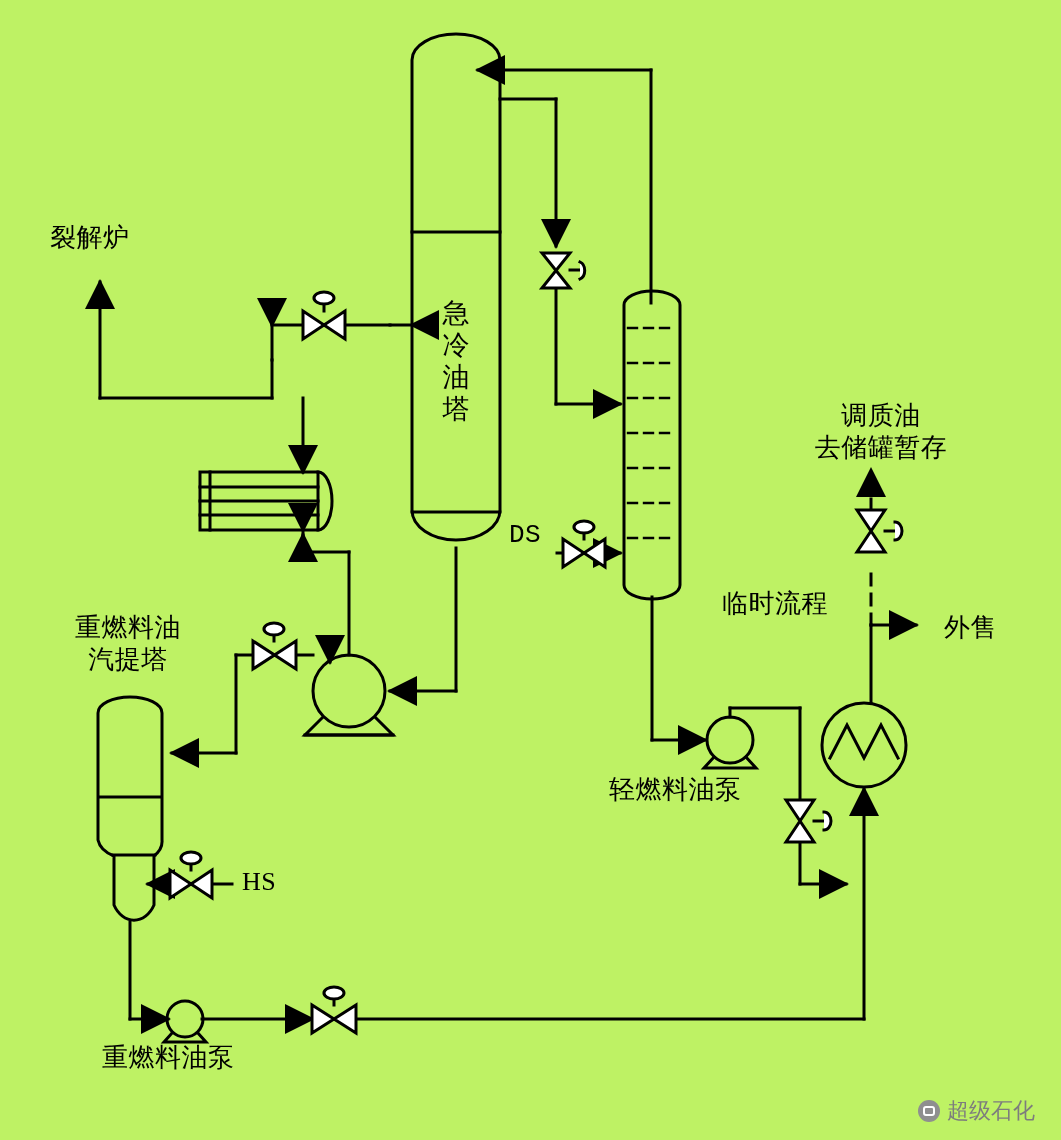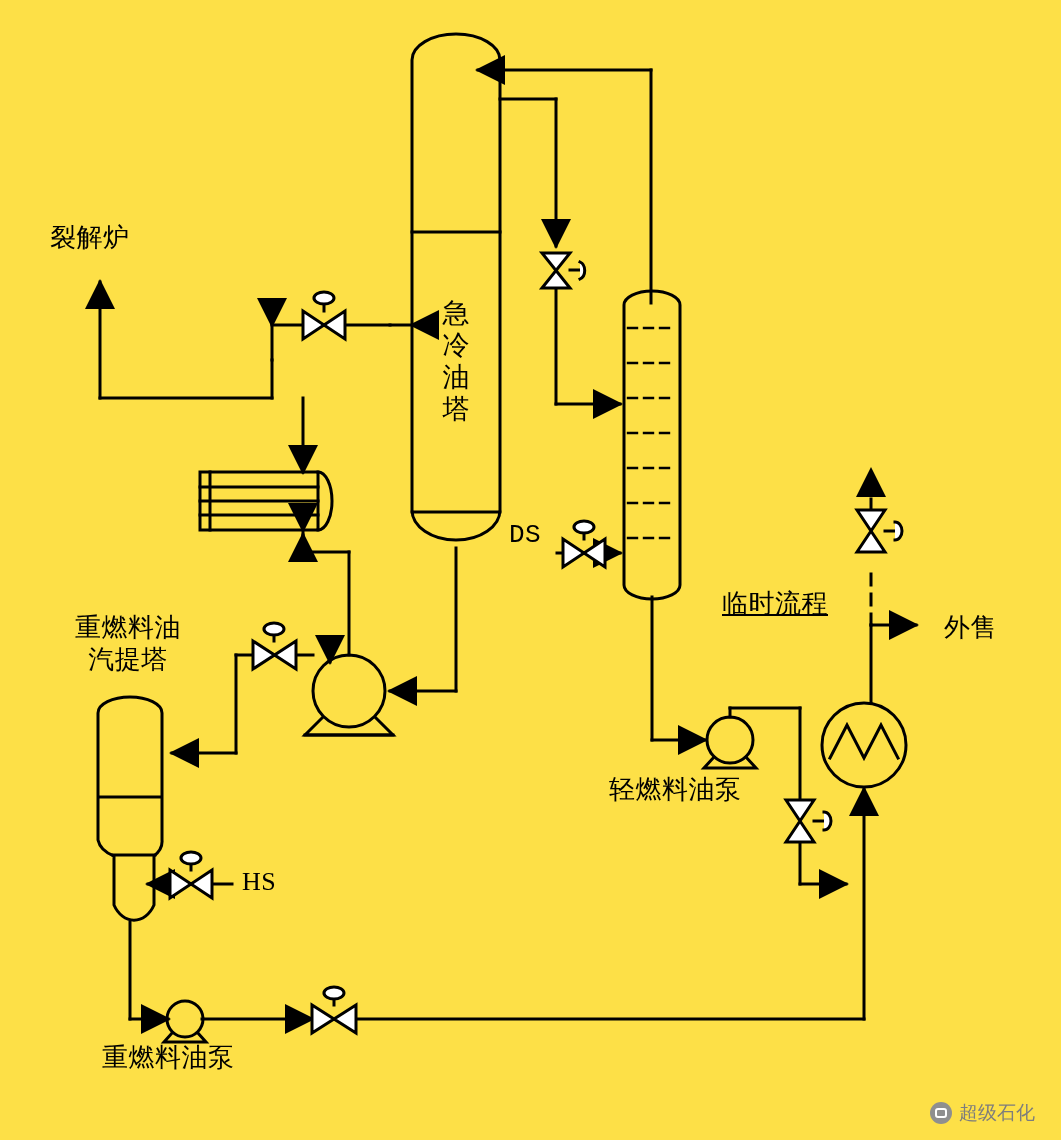--- a/index.html
+++ b/index.html
@@ -4,21 +4,21 @@
 <style>
   html, body {
     margin: 0;
     padding: 0;
     background: #ffffff;
   }
   #stage {
     position: relative;
     width: 1061px;
     height: 1140px;
-    background: #fde047;
+    background: #bef264;
     font-family: "Liberation Serif", serif;
     overflow: hidden;
   }
   #pfd {
     position: absolute;
     left: 0;
     top: 0;
     width: 1061px;
     height: 1140px;
   }
@@ -42,21 +42,21 @@
     white-space: pre;
   }
   .wm {
     position: absolute;
     right: 26px;
     bottom: 14px;
     display: flex;
     align-items: center;
     gap: 7px;
     color: #7d7d7d;
-    font-size: 19px;
+    font-size: 22px;
     font-family: "Liberation Sans", sans-serif;
   }
   .wm-badge {
     width: 22px;
     height: 22px;
     border-radius: 50%;
     background: #8f8f8f;
     position: relative;
   }
   .wm-badge::after {
@@ -282,22 +282,23 @@
 
 
   <div class="lbl center" style="left:48px; top:612px; width:160px;font-family:Liberation Serif, serif;">重燃料油<br>汽提塔</div>
 
 
   <div class="lbl" style="left:609px; top:752px;margin-top:22px;">轻燃料油泵</div>
 
   <div class="lbl" style="left:102px; top:1042px;">重燃料油泵</div>
 
 
-
-  <div class="lbl" style="left:722px; top:588px;text-decoration:underline;">临时流程</div>
+  <div class="lbl center" style="left:786px; top:400px; width:190px;">调质油<br>去储罐暂存</div>
+
+  <div class="lbl" style="left:722px; top:588px;">临时流程</div>
 
   <div class="lbl" style="left:944px; top:612px;">外售</div>
 
   <div class="lbl" style="left:509px; top:520px;font-family:Liberation Mono, monospace;">DS</div>
 
   <div class="lbl" style="left:242px; top:866px;">HS</div>
 
   <div class="wm">
     <span class="wm-badge"></span>
     <span>超级石化</span>

